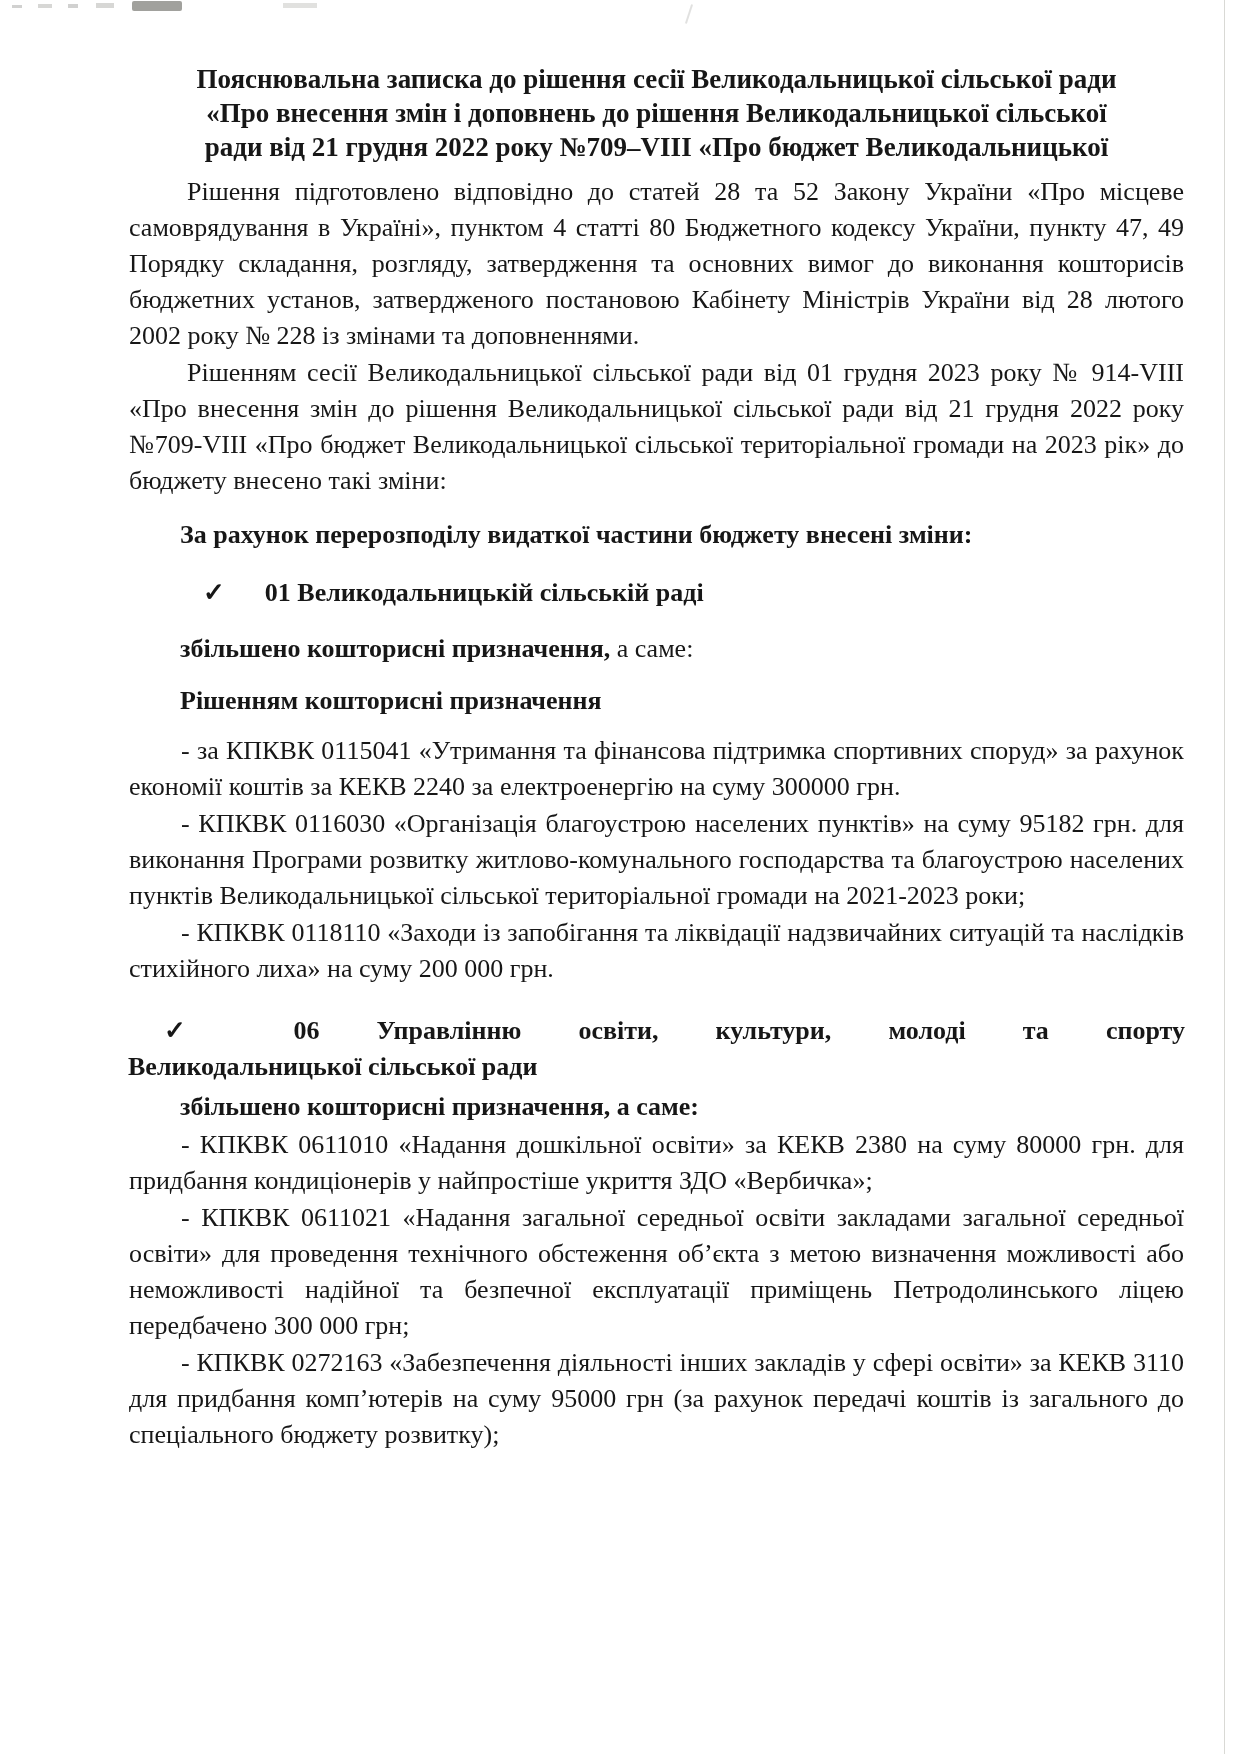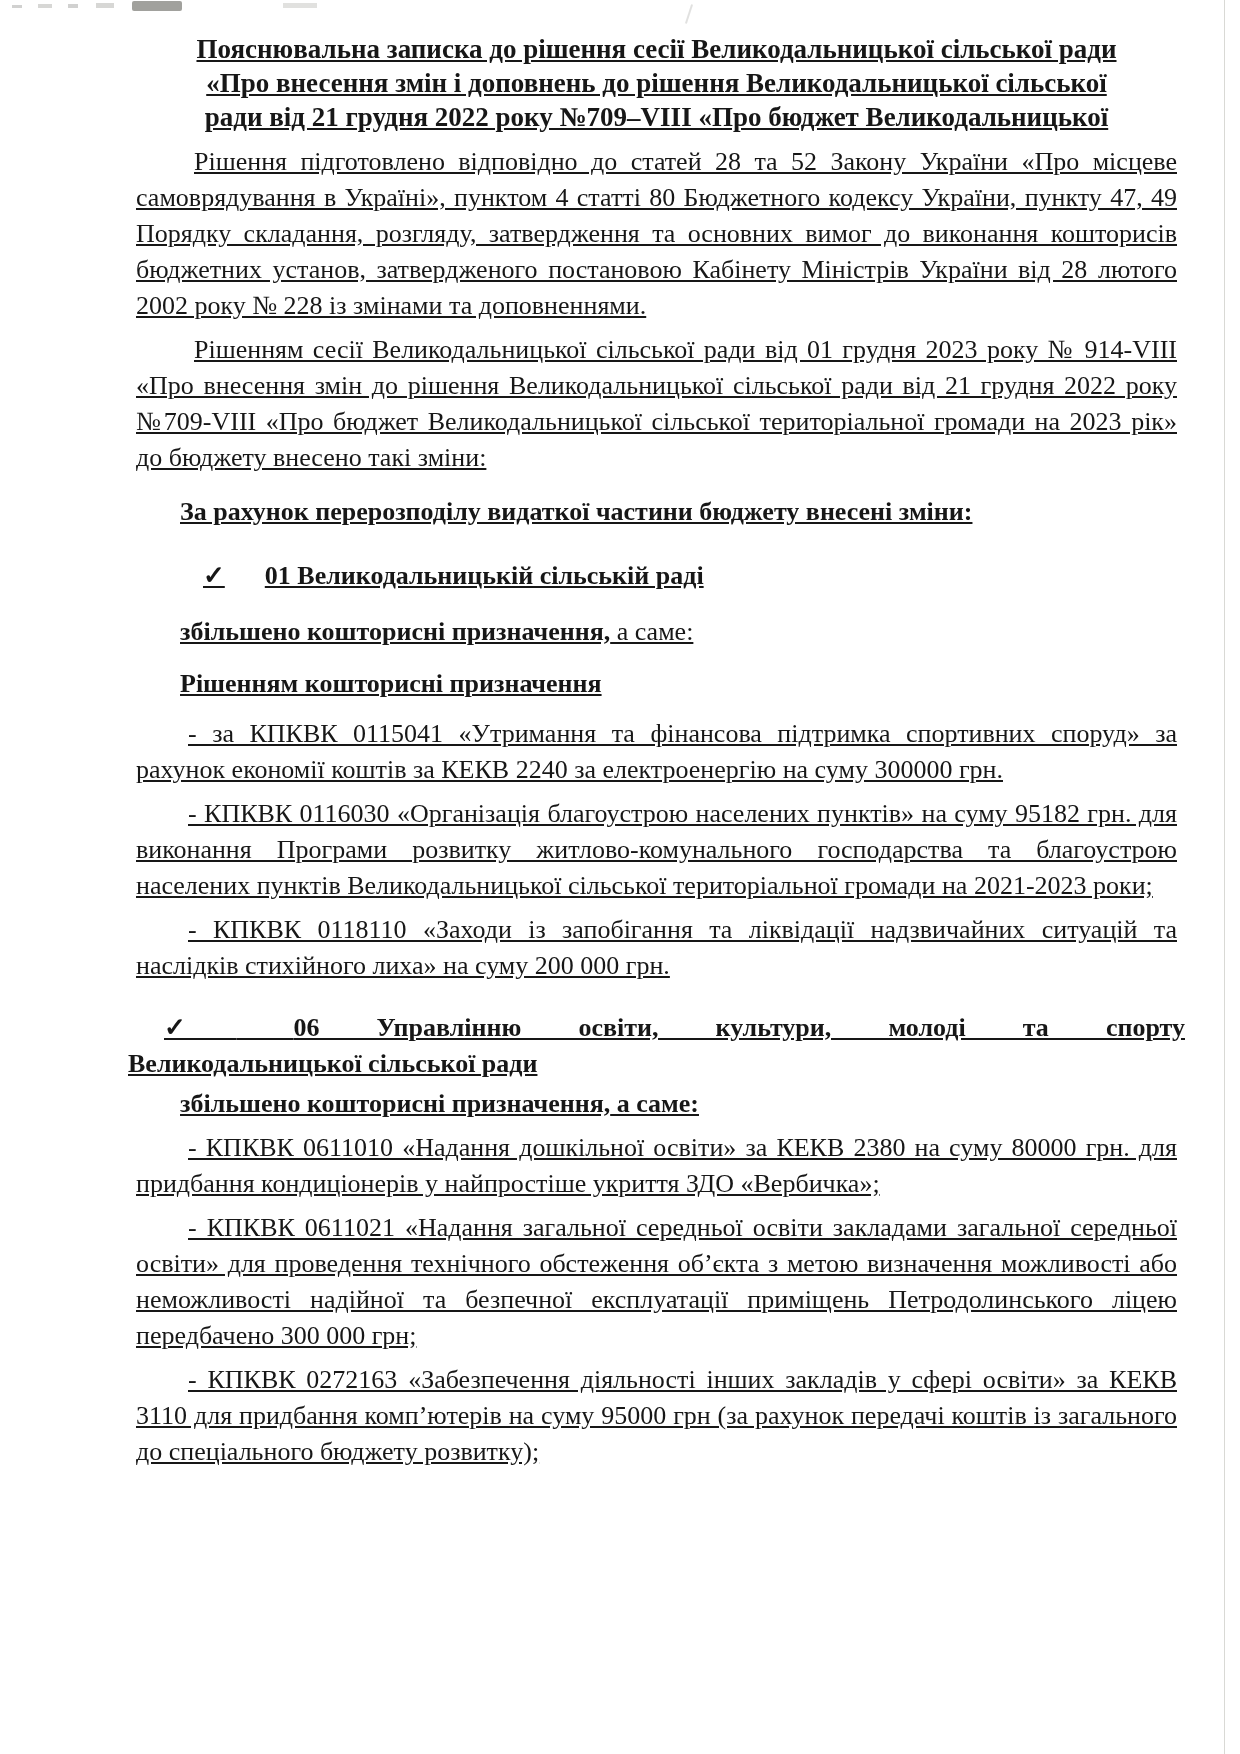--- a/index.html
+++ b/index.html
@@ -9,48 +9,47 @@
     height: 1754px;
     margin: 0 auto;
     background: #ffffff;
     overflow: hidden;
     font-family: "Liberation Serif", "DejaVu Serif", serif;
     color: #171717;
   }
   .content {
     position: absolute;
     left: 128px;
-    top: 32px;
+    top: 62px;
     width: 1057px;
     font-size: 26px;
     line-height: 36px;
-    text-decoration: underline;
   }
   .doc-title {
     font-weight: bold;
     font-size: 27px;
     line-height: 34px;
     text-align: center;
     margin-bottom: 10px;
   }
   .para {
     text-align: justify;
     text-indent: 58px;
-    margin: 8px;
+    margin: 1px;
   }
   .heading-bold {
     font-weight: bold;
     text-indent: 52px;
     margin-top: 18px;
     margin-bottom: 9px;
   }
   .check-line {
     font-weight: bold;
     text-indent: 75px;
-    margin-top: 28px;
+    margin-top: 22px;
     margin-bottom: 20px;
     white-space: nowrap;
   }
   .check-line .check-glyph { margin-right: 40px; }
   .sub-heading {
     text-indent: 52px;
     margin: 0 0 2px 0;
   }
   .sub-heading .bold-part { font-weight: bold; }
   .decrease-heading {

